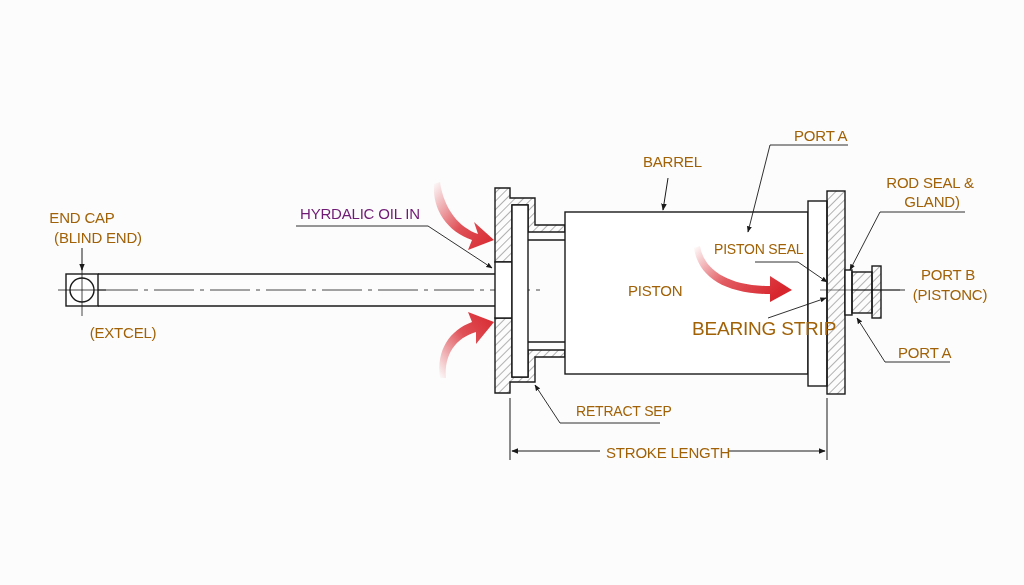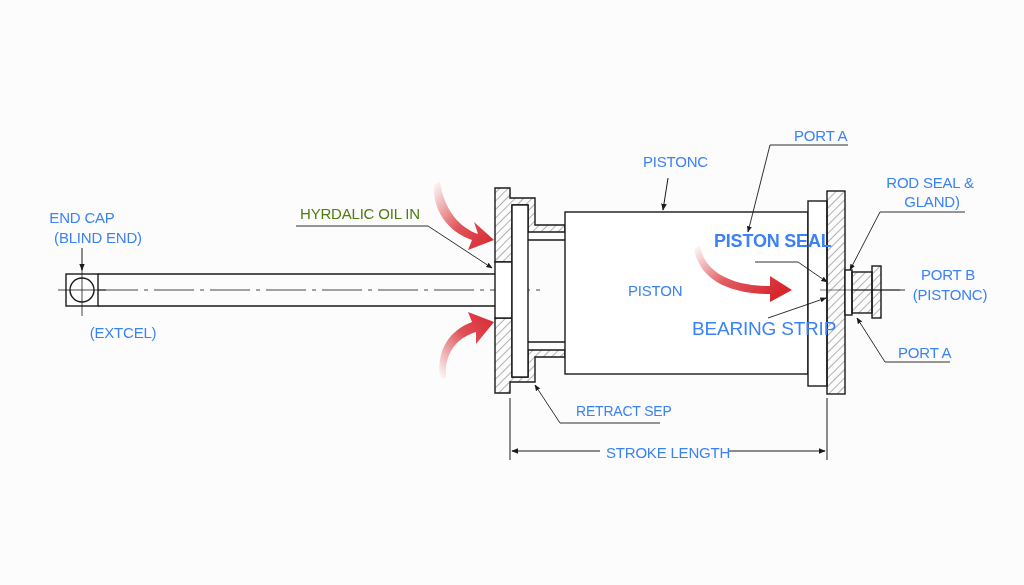--- a/index.html
+++ b/index.html
@@ -1,21 +1,21 @@
 <!DOCTYPE html>
 <html><head>
 <meta charset="utf-8">
 <style>
   html, body { margin:0; padding:0; background:#ffffff; }
   body { width:1024px; height:585px; overflow:hidden; position:relative; }
   #stage { position:absolute; left:0; top:0; width:1024px; height:585px; background:#fcfcfc; }
   svg { position:absolute; left:0; top:0; }
-  .lbl { position:absolute; font-family:"Liberation Sans", sans-serif; font-size:15px; color:#3b82f6; white-space:nowrap; line-height:18px; letter-spacing:-0.2px; }
+  .lbl { position:absolute; font-family:"Liberation Sans", sans-serif; font-size:15px; color:#a16207; white-space:nowrap; line-height:18px; letter-spacing:-0.2px; }
   .lbl.center { text-align:right; transform:translateX(-50%); }
-  .lbl.red { color:#4d7c0f; }
+  .lbl.red { color:#701a75; }
 </style>
 </head>
 <body>
 
 <div id="stage">
 <svg width="1024" height="585" viewBox="0 0 1024 585">
   <defs>
     <pattern id="hatch" patternUnits="userSpaceOnUse" width="6" height="6" patternTransform="rotate(45)">
       <line x1="0" y1="0" x2="0" y2="6" stroke="#555" stroke-width="0.9"></line>
     </pattern>
@@ -105,23 +105,23 @@
   </g>
   <g>
     <path d="M700,246 C704,270 728,286 770,286 L770,276 L792,290 L770,302 L770,294 C724,294 698,276 694,248 z" fill="url(#redC)"></path>
   </g>
 </svg>
 
 <div class="lbl center" style="left:82px;top:209px;">END CAP</div>
 <div class="lbl center" style="left:82px;top:229px;margin-left:16px;">(BLIND END)</div>
 <div class="lbl center" style="left:97px;top:324px;margin-left:26px;">(EXTCEL)</div>
 <div class="lbl red" style="left:300px;top:205px;">HYRDALIC OIL IN</div>
-<div class="lbl" style="left:643px;top:153px;">PISTONC</div>
+<div class="lbl" style="left:643px;top:153px;">BARREL</div>
 <div class="lbl" style="left:794px;top:127px;">PORT A</div>
-<div class="lbl" style="left:714px;top:232px;font-size:18px;font-weight:bold;">PISTON SEAL</div>
+<div class="lbl" style="left:714px;top:240px;font-size:14px;">PISTON SEAL</div>
 <div class="lbl" style="left:628px;top:282px;">PISTON</div>
 <div class="lbl" style="left:692px;top:320px;font-size:19px;">BEARING STRIP</div>
 <div class="lbl center" style="left:930px;top:174px;">ROD SEAL &amp;</div>
 <div class="lbl center" style="left:932px;top:193px;">GLAND)</div>
 <div class="lbl center" style="left:948px;top:266px;">PORT B</div>
 <div class="lbl center" style="left:950px;top:286px;">(PISTONC)</div>
 <div class="lbl" style="left:898px;top:344px;">PORT A</div>
 <div class="lbl" style="left:576px;top:402px;font-size:14px;">RETRACT SEP</div>
 <div class="lbl" style="left:606px;top:444px;text-align:center;">STROKE LENGTH</div>
 </div>

